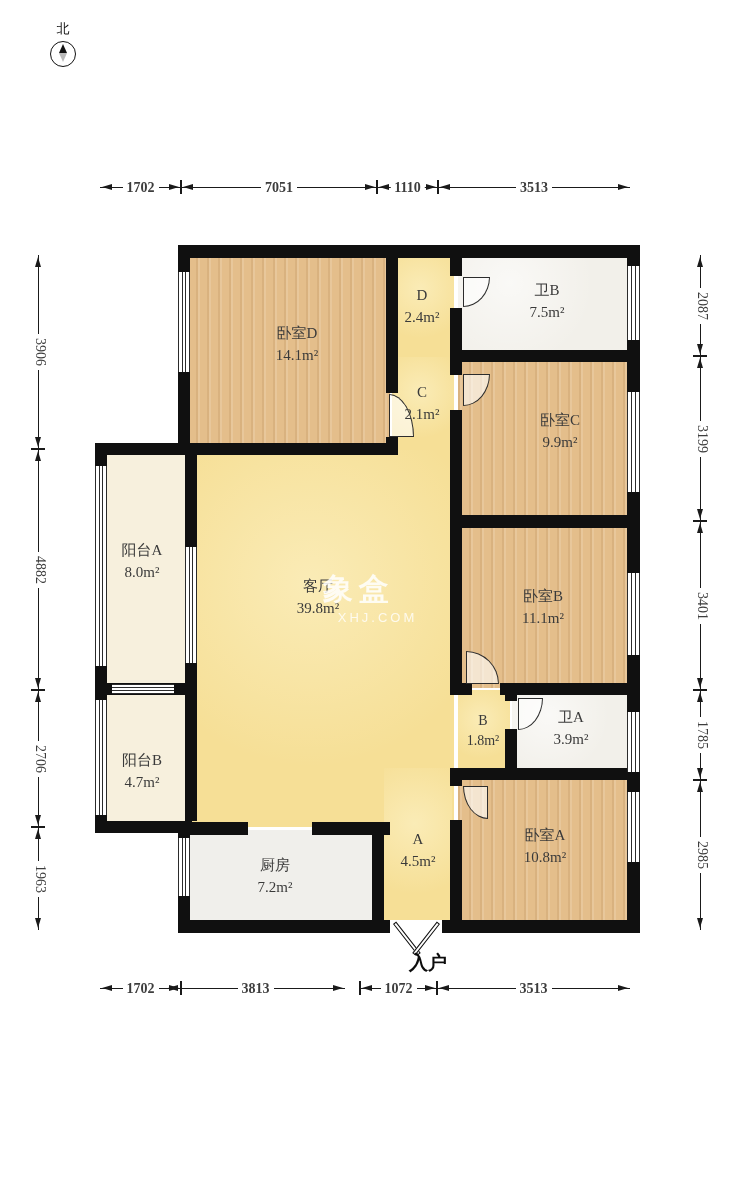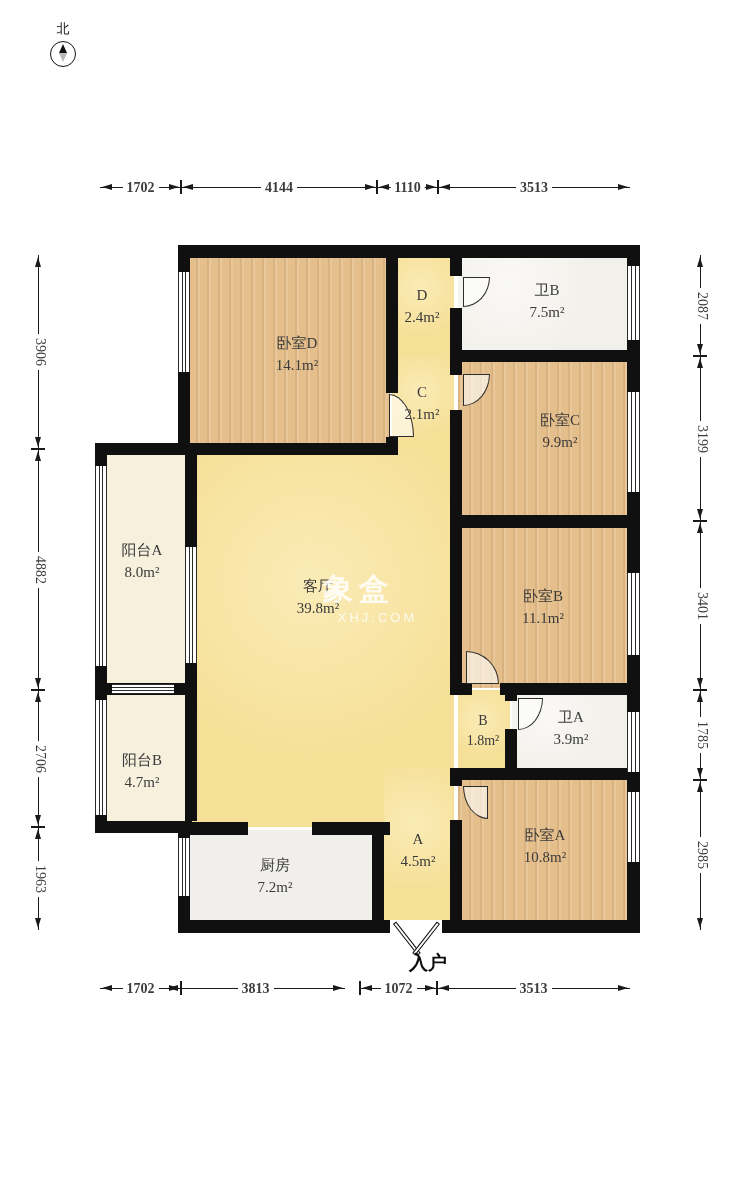--- a/index.html
+++ b/index.html
@@ -141,21 +141,21 @@
   <div class="door" style="left:389px;top:394px;width:25px;height:43px;border-radius:0 100% 0 0"></div>
   <div class="door" style="left:463px;top:374px;width:27px;height:32px;border-radius:0 0 100% 0"></div>
   <div class="door" style="left:466px;top:651px;width:33px;height:33px;border-radius:0 100% 0 0"></div>
   <div class="door" style="left:518px;top:698px;width:25px;height:32px;border-radius:0 0 100% 0"></div>
   <div class="door" style="left:463px;top:786px;width:25px;height:33px;border-radius:0 0 0 100%"></div>
 
   <div style="position:absolute;left:390px;top:920px;width:52px;height:13px;background:#fff;z-index:4"></div>
   <div class="leaf" style="left:393px;top:924px;transform:rotate(-38deg);transform-origin:top left"></div>
   <div class="leaf" style="left:436px;top:924px;transform:rotate(38deg);transform-origin:top right"></div>
 
-  <div class="room-label" style="left:297px;top:355px">
+  <div class="room-label" style="left:297px;top:345px">
     <span class="rname">卧室D</span>
     <span class="rarea">14.1m²</span>
   </div>
   <div class="room-label" style="left:422px;top:307px">
     <span class="rname">D</span>
     <span class="rarea">2.4m²</span>
   </div>
   <div class="room-label" style="left:547px;top:302px">
     <span class="rname">卫B</span>
     <span class="rarea">7.5m²</span>
@@ -209,21 +209,21 @@
 
   <div class="watermark">
     <div class="wm-title">象盒</div>
     <div class="wm-sub">XHJ.COM</div>
   </div>
 
   <div class="dim-h" style="left:100px;top:187px;width:81px">
       <span class="dim-label">1702</span>
     </div>
   <div class="dim-h" style="left:181px;top:187px;width:196px">
-      <span class="dim-label">4144</span>
+      <span class="dim-label">7051</span>
     </div>
   <div class="dim-h" style="left:377px;top:187px;width:61px">
       <span class="dim-label">1110</span>
     </div>
   <div class="dim-h" style="left:438px;top:187px;width:192px">
       <span class="dim-label">3513</span>
     </div>
   <div class="tick tick-v" style="left:180px;top:180px"></div>
   <div class="tick tick-v" style="left:376px;top:180px"></div>
   <div class="tick tick-v" style="left:437px;top:180px"></div>

